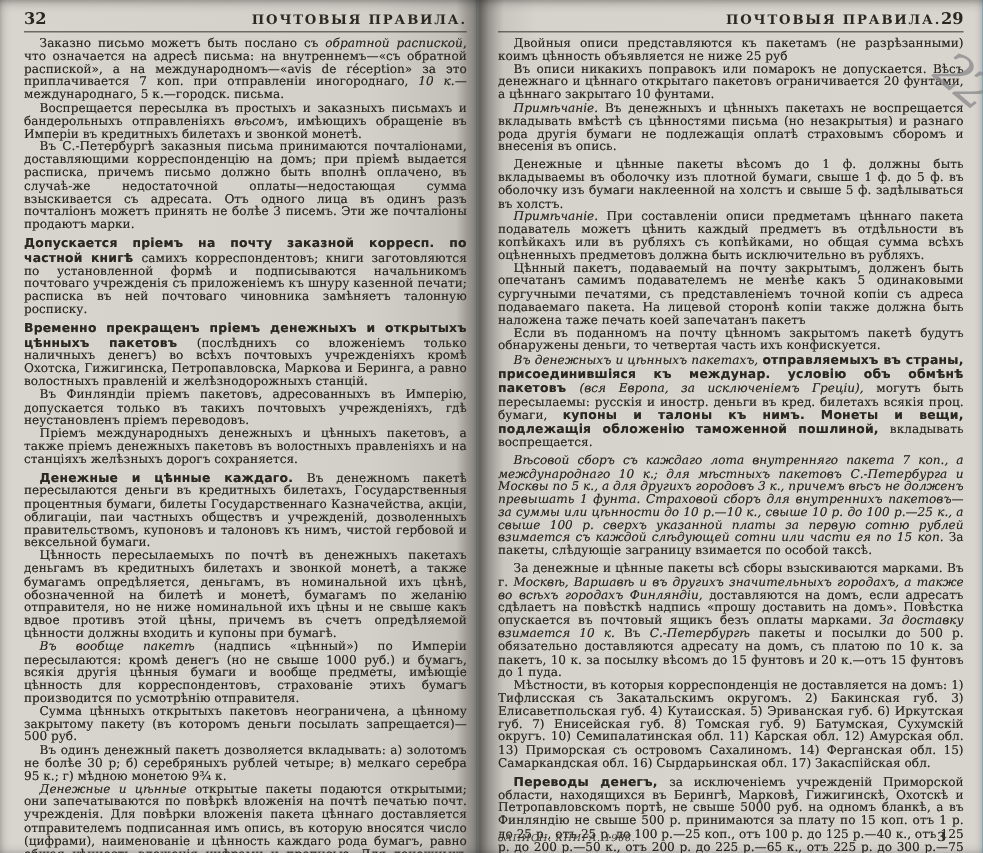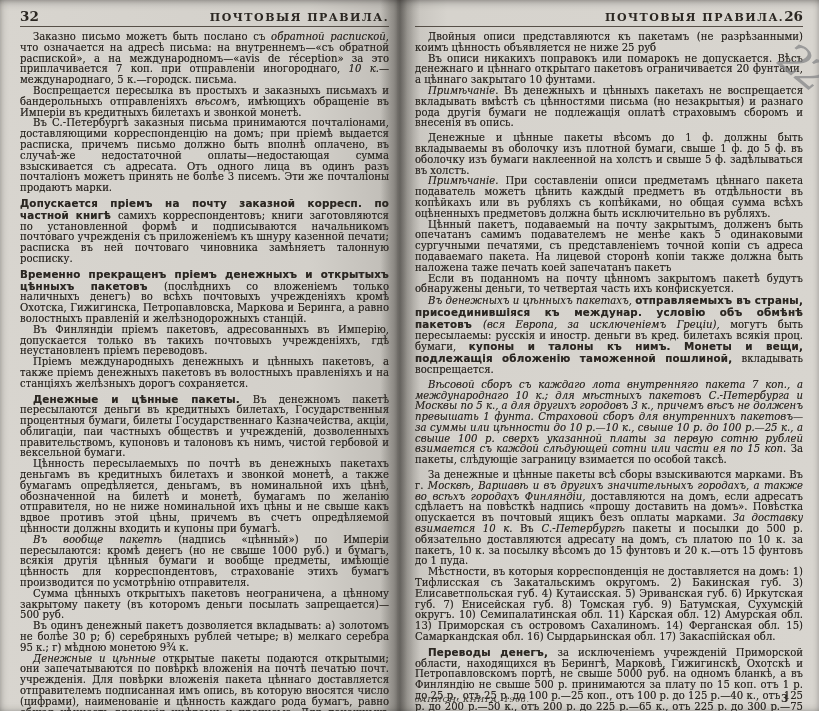--- a/index.html
+++ b/index.html
@@ -62,33 +62,33 @@
     </div>
     <hr class="rule">
     <div class="page-body" id="left-paragraphs">
         <p><span class="r-n">Заказно письмо можетъ быть послано съ </span><span class="r-i">обратной распиской</span><span class="r-n">, что означается на адресѣ письма: на внутреннемъ—«съ обратной распиской», а на международномъ—«avis de réception» за это приплачивается 7 коп. при отправленіи иногороднаго, </span><span class="r-i">10 к.</span><span class="r-n">—международнаго, 5 к.—городск. письма.</span></p>
         <p><span class="r-n">Воспрещается пересылка въ простыхъ и заказныхъ письмахъ и бандерольныхъ отправленіяхъ </span><span class="r-i">вѣсомъ</span><span class="r-n">, имѣющихъ обращеніе въ Имперіи въ кредитныхъ билетахъ и звонкой монетѣ.</span></p>
         <p><span class="r-n">Въ С.-Петербургѣ заказныя письма принимаются почталіонами, доставляющими корреспонденцію на домъ; при пріемѣ выдается расписка, причемъ письмо должно быть вполнѣ оплачено, въ случаѣ-же недостаточной оплаты—недостающая сумма взыскивается съ адресата. Отъ одного лица въ одинъ разъ почталіонъ можетъ принять не болѣе 3 писемъ. Эти же почталіоны продаютъ марки.</span></p>
         <p class="sect flush"><span class="r-b">Допускается пріемъ на почту заказной корресп. по частной книгѣ </span><span class="r-n">самихъ корреспондентовъ; книги заготовляются по установленной формѣ и подписываются начальникомъ почтоваго учрежденія съ приложеніемъ къ шнуру казенной печати; расписка въ ней почтоваго чиновника замѣняетъ талонную росписку.</span></p>
         <p class="sect flush"><span class="r-b">Временно прекращенъ пріемъ денежныхъ и открытыхъ цѣнныхъ пакетовъ </span><span class="r-n">(послѣднихъ со вложеніемъ только наличныхъ денегъ) во всѣхъ почтовыхъ учрежденіяхъ кромѣ Охотска, Гижигинска, Петропавловска, Маркова и Беринга, а равно волостныхъ правленій и желѣзнодорожныхъ станцій.</span></p>
         <p><span class="r-n">Въ Финляндіи пріемъ пакетовъ, адресованныхъ въ Имперію, допускается только въ такихъ почтовыхъ учрежденіяхъ, гдѣ неустановленъ пріемъ переводовъ.</span></p>
         <p><span class="r-n">Пріемъ международныхъ денежныхъ и цѣнныхъ пакетовъ, а также пріемъ денежныхъ пакетовъ въ волостныхъ правленіяхъ и на станціяхъ желѣзныхъ дорогъ сохраняется.</span></p>
-        <p class="sect"><span class="r-b">Денежные и цѣнные пакеты. </span><span class="r-n">Въ денежномъ пакетѣ пересылаются деньги въ кредитныхъ билетахъ, Государственныя процентныя бумаги, билеты Государственнаго Казначейства, акціи, облигаціи, паи частныхъ обществъ и учрежденій, дозволенныхъ правительствомъ, купоновъ и талоновъ къ нимъ, чистой гербовой и вексельной бумаги.</span></p>
+        <p class="sect"><span class="r-b">Денежные и цѣнные каждаго. </span><span class="r-n">Въ денежномъ пакетѣ пересылаются деньги въ кредитныхъ билетахъ, Государственныя процентныя бумаги, билеты Государственнаго Казначейства, акціи, облигаціи, паи частныхъ обществъ и учрежденій, дозволенныхъ правительствомъ, купоновъ и талоновъ къ нимъ, чистой гербовой и вексельной бумаги.</span></p>
         <p><span class="r-n">Цѣнность пересылаемыхъ по почтѣ въ денежныхъ пакетахъ деньгамъ въ кредитныхъ билетахъ и звонкой монетѣ, а также бумагамъ опредѣляется, деньгамъ, въ номинальной ихъ цѣнѣ, обозначенной на билетѣ и монетѣ, бумагамъ по желанію отправителя, но не ниже номинальной ихъ цѣны и не свыше какъ вдвое противъ этой цѣны, причемъ въ счетъ опредѣляемой цѣнности должны входить и купоны при бумагѣ.</span></p>
         <p><span class="r-i">Въ вообще пакетѣ </span><span class="r-n">(надпись «цѣнный») по Имперіи пересылаются: кромѣ денегъ (но не свыше 1000 руб.) и бумагъ, всякія другія цѣнныя бумаги и вообще предметы, имѣющіе цѣнность для корреспондентовъ, страхованіе этихъ бумагъ производится по усмотрѣнію отправителя.</span></p>
         <p><span class="r-n">Сумма цѣнныхъ открытыхъ пакетовъ неограничена, а цѣнному закрытому пакету (въ которомъ деньги посылать запрещается)—500 руб.</span></p>
         <p><span class="r-n">Въ одинъ денежный пакетъ дозволяется вкладывать: а) золотомъ не болѣе 30 р; б) серебряныхъ рублей четыре; в) мелкаго серебра 95 к.; г) мѣдною монетою 9¾ к.</span></p>
         <p><span class="r-i">Денежные и цѣнные </span><span class="r-n">открытые пакеты подаются открытыми; они запечатываются по повѣркѣ вложенія на почтѣ печатью почт. учрежденія. Для повѣрки вложенія пакета цѣннаго доставляется отправителемъ подписанная имъ опись, въ которую вносятся число (цифрами), наименованіе и цѣнность каждаго рода бумагъ, равно общая цѣнность вложенія цифрами и прописью. Для денежныхъ пакетовъ опись требуется въ томъ случаѣ, если при деньгахъ пересылаются процентныя бумаги или какія либо другія бумаги, имѣющія для подавателя цѣнность.</span></p>
       </div>
   </div>
 
   <div class="page page-right">
     <div class="page-header">
       <span class="running-title">ПОЧТОВЫЯ ПРАВИЛА.</span>
-      <span class="page-num">26</span>
+      <span class="page-num">29</span>
     </div>
     <hr class="rule">
     <div class="page-body" id="right-paragraphs">
         <p><span class="r-n">Двойныя описи представляются къ пакетамъ (не разрѣзанными) коимъ цѣнность объявляется не ниже 25 руб</span></p>
         <p><span class="r-n">Въ описи никакихъ поправокъ или помарокъ не допускается. Вѣсъ денежнаго и цѣннаго открытаго пакетовъ ограничивается 20 фунтами, а цѣннаго закрытаго 10 фунтами.</span></p>
         <p><span class="r-i">Примѣчаніе. </span><span class="r-n">Въ денежныхъ и цѣнныхъ пакетахъ не воспрещается вкладывать вмѣстѣ съ цѣнностями письма (но незакрытыя) и разнаго рода другія бумаги не подлежащія оплатѣ страховымъ сборомъ и внесенія въ опись.</span></p>
         <p class="sect"><span class="r-n">Денежные и цѣнные пакеты вѣсомъ до 1 ф. должны быть вкладываемы въ оболочку изъ плотной бумаги, свыше 1 ф. до 5 ф. въ оболочку изъ бумаги наклеенной на холстъ и свыше 5 ф. задѣлываться въ холстъ.</span></p>
         <p><span class="r-i">Примѣчаніе. </span><span class="r-n">При составленіи описи предметамъ цѣннаго пакета подаватель можетъ цѣнить каждый предметъ въ отдѣльности въ копѣйкахъ или въ рубляхъ съ копѣйками, но общая сумма всѣхъ оцѣненныхъ предметовъ должна быть исключительно въ рубляхъ.</span></p>
         <p><span class="r-n">Цѣнный пакетъ, подаваемый на почту закрытымъ, долженъ быть опечатанъ самимъ подавателемъ не менѣе какъ 5 одинаковыми сургучными печатями, съ представленіемъ точной копіи съ адреса подаваемаго пакета. На лицевой сторонѣ копіи также должна быть наложена таже печать коей запечатанъ пакетъ</span></p>
         <p><span class="r-n">Если въ поданномъ на почту цѣнномъ закрытомъ пакетѣ будутъ обнаружены деньги, то четвертая часть ихъ конфискуется.</span></p>

